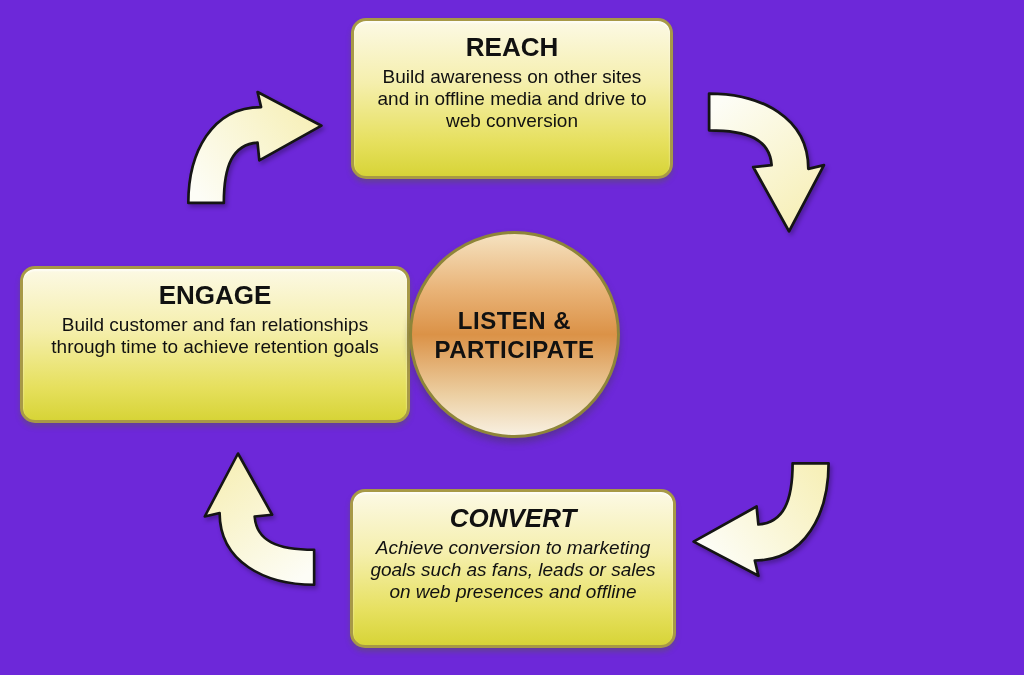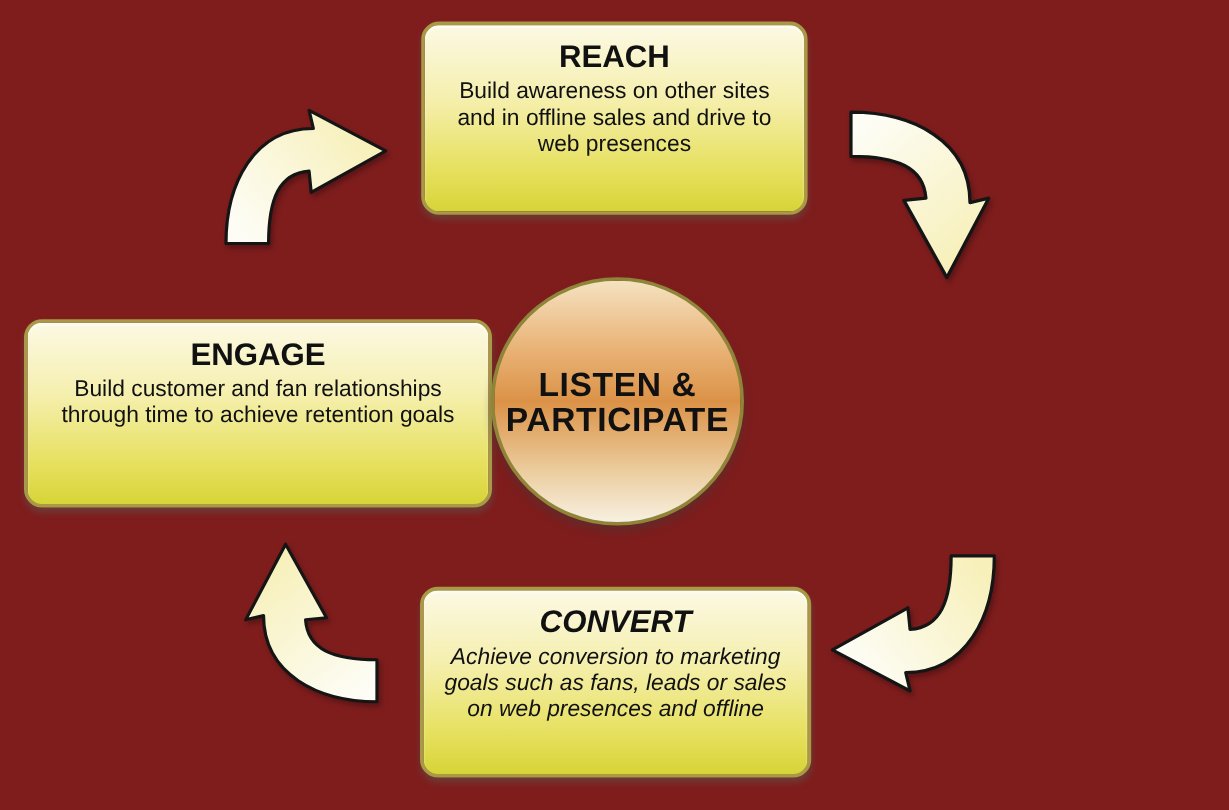--- a/index.html
+++ b/index.html
@@ -1,17 +1,17 @@
 <!DOCTYPE html>
 <html><head>
 <meta charset="utf-8">
 <style>
   html,body{margin:0;padding:0;background:#ffffff;}
   .stage{
-    position:relative;width:1024px;height:675px;background:#7f1d1d;overflow:hidden;
+    position:relative;width:1024px;height:675px;background:#6d28d9;overflow:hidden;
     font-family:"Liberation Sans","DejaVu Sans",sans-serif;color:#111;
   }
   .box{
     position:absolute;box-sizing:border-box;
     border:3px solid #a79946;border-radius:15px;
     background:linear-gradient(180deg,#fcf9e4 0%,#f5efad 40%,#e6e05e 78%,#d7d437 100%);
     box-shadow:0 4px 5px rgba(90,90,80,.45), inset 0 2px 2px rgba(255,255,255,.7);
     text-align:center;padding:10px 12px 0 12px;
   }
   .box-title{font-size:26px;font-weight:bold;line-height:32px;}
@@ -19,21 +19,21 @@
   .pos-reach{left:351px;top:18px;width:322px;height:161px;}
   .pos-act{left:680px;top:266px;width:323px;height:160px;}
   .pos-convert{left:350px;top:489px;width:326px;height:159px;font-style:italic;}
   .pos-engage{left:20px;top:266px;width:390px;height:157px;}
   .center-circle{
     position:absolute;left:409px;top:231px;width:205px;height:201px;
     box-sizing:content-box;border:3px solid #8e8539;border-radius:50%;
     background:linear-gradient(180deg,#f5e2c0 0%,#e9b377 28%,#db9247 50%,#eccfa2 80%,#f8f0e1 100%);
     box-shadow:0 5px 7px rgba(60,60,60,.4);
     display:flex;flex-direction:column;align-items:center;justify-content:center;
-    text-align:center;font-weight:bold;font-size:28px;line-height:29px;letter-spacing:.5px;
+    text-align:center;font-weight:bold;font-size:24px;line-height:29px;letter-spacing:.5px;
   }
   .arrow{position:absolute;filter:drop-shadow(2px 3px 2px rgba(0,0,0,.28));}
   .arr-tl{left:183px;top:88px;width:142px;height:118px;}
   .arr-tr{left:702px;top:88px;width:130px;height:147px;}
   .arr-br{left:690px;top:461px;width:144px;height:118px;}
   .arr-bl{left:196px;top:450px;width:126px;height:140px;}
   .defs-holder{position:absolute;width:0;height:0;overflow:hidden;}
 </style>
 </head>
 <body>
@@ -49,21 +49,21 @@
       <linearGradient id="arrowGradRev" gradientUnits="userSpaceOnUse" x1="20" y1="122" x2="140" y2="30">
         <stop offset="0" stop-color="#f7f0ba"></stop>
         <stop offset="1" stop-color="#fdfdf6"></stop>
       </linearGradient>
       <path id="arrowPath" d="M 6 128 C 6 72, 32 20, 88 20 L 84 3 L 156 41 L 86 80 L 84 60 C 56 62, 46 86, 46 128 Z" stroke="#151515" stroke-width="3" stroke-linejoin="round"></path>
     </defs>
   </svg>
 
   <div class="box pos-reach">
     <div class="box-title">REACH</div>
-    <div class="box-body">Build awareness on other sites and in offline sales and drive to web presences</div>
+    <div class="box-body">Build awareness on other sites and in offline media and drive to web conversion</div>
   </div>
 
 
   <div class="box pos-convert">
     <div class="box-title">CONVERT</div>
     <div class="box-body">Achieve conversion to marketing goals such as fans, leads or sales on web presences and offline</div>
   </div>
 
   <div class="box pos-engage">
     <div class="box-title">ENGAGE</div>

